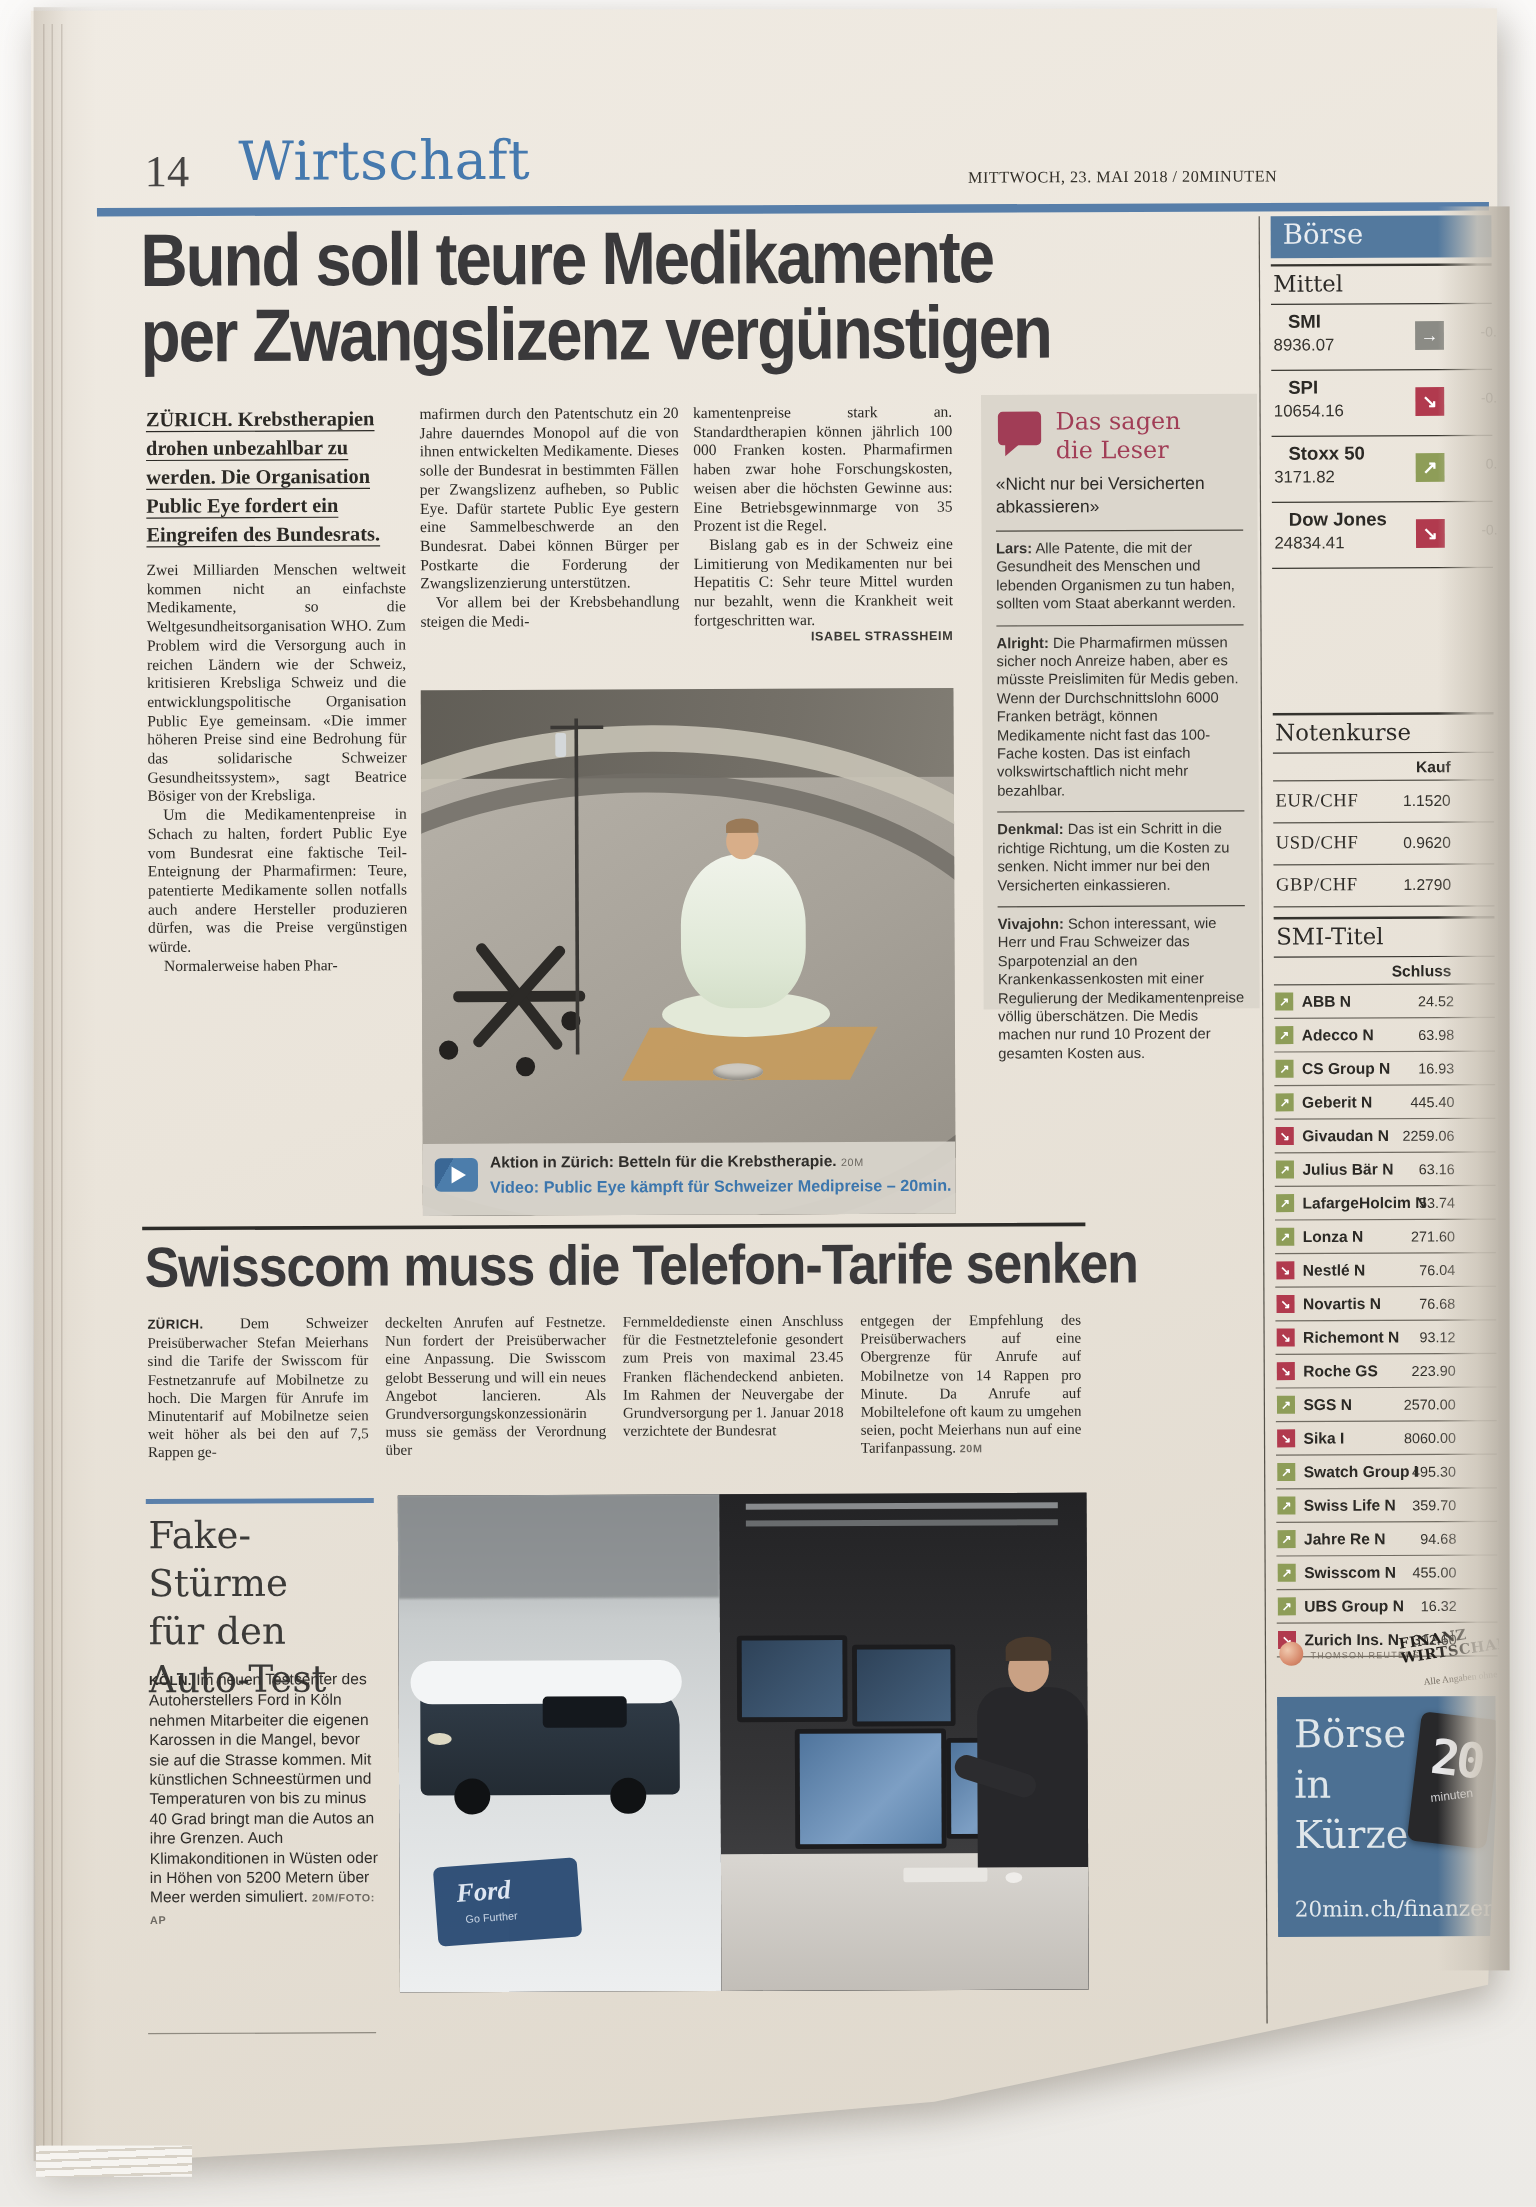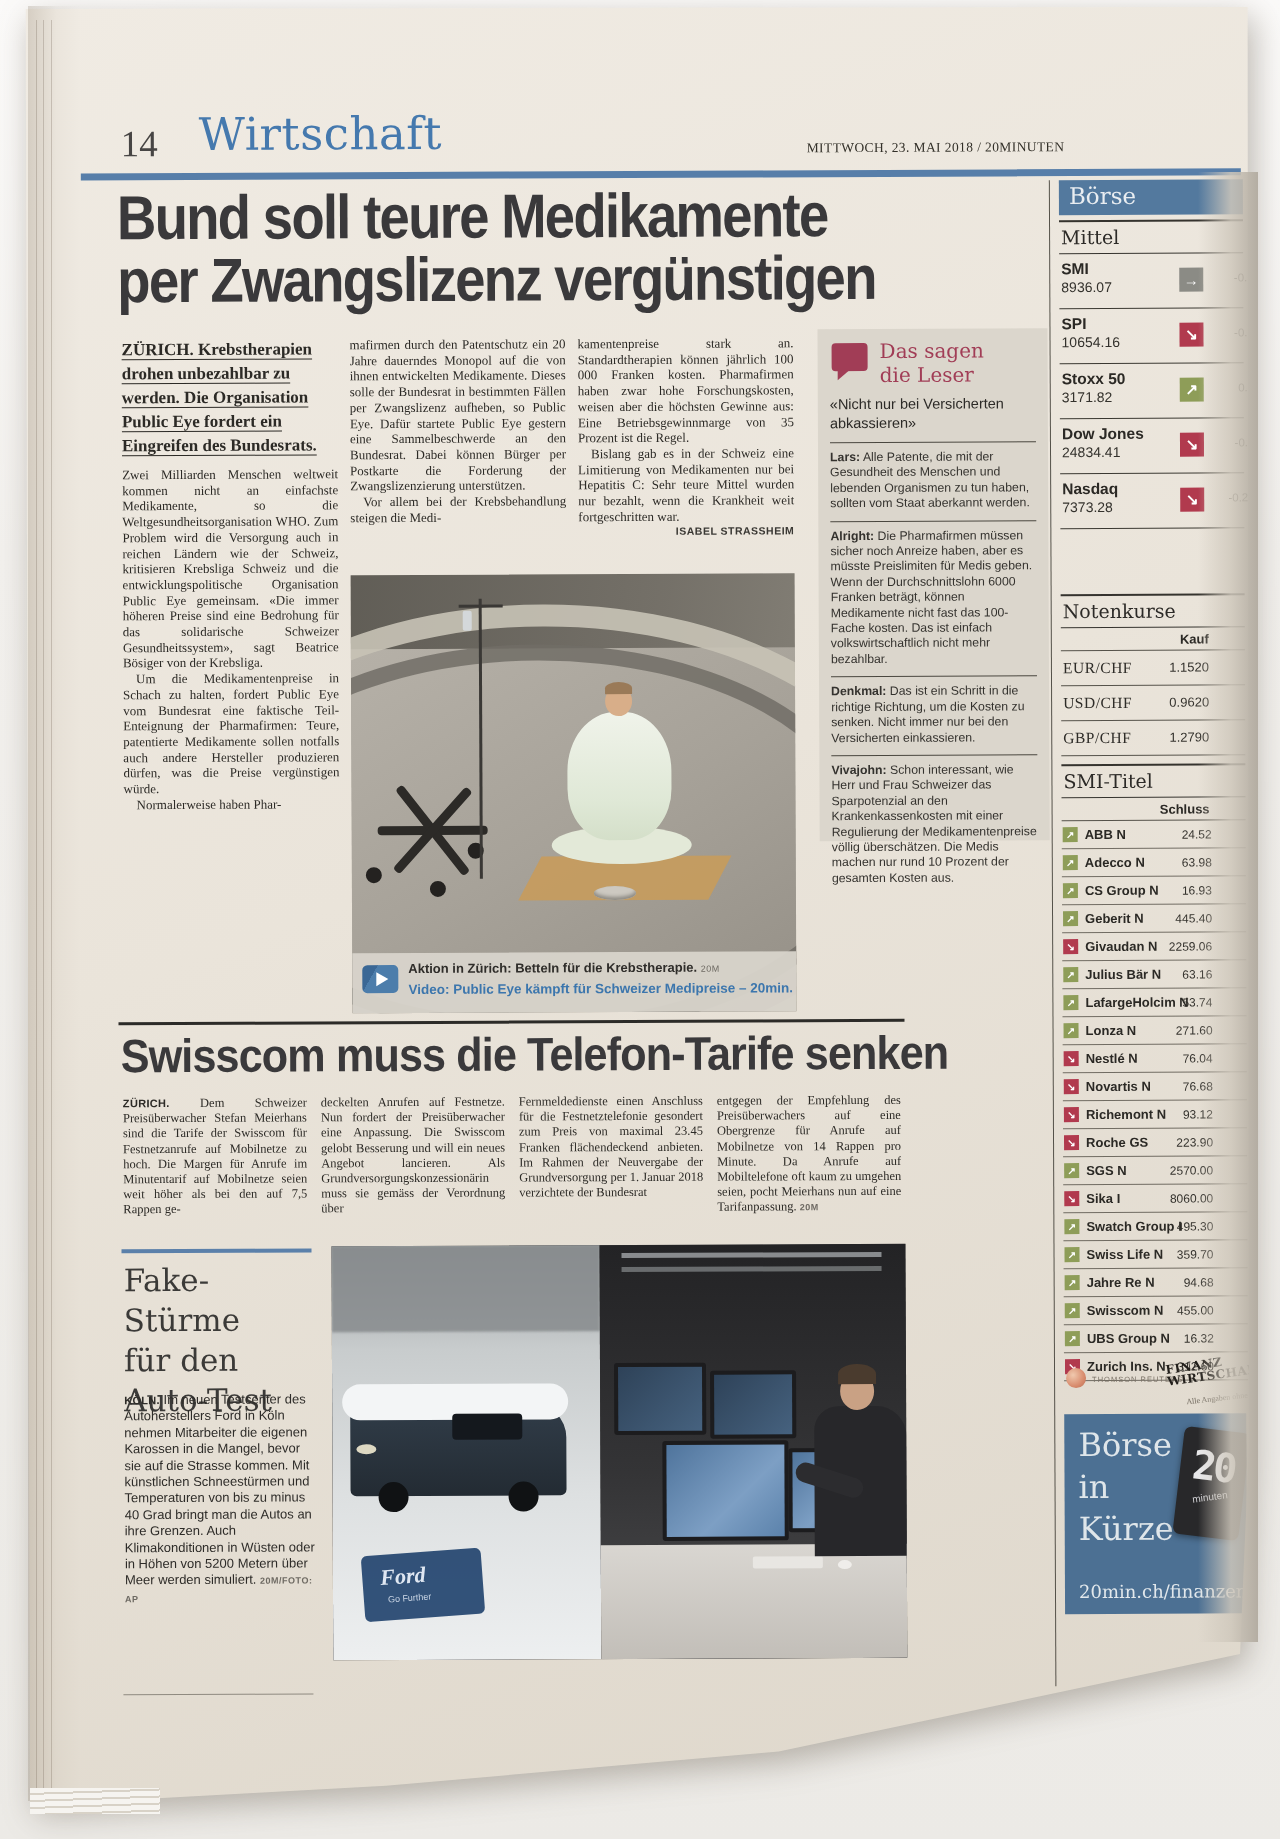--- a/index.html
+++ b/index.html
@@ -140,21 +140,21 @@
 
   
   .sb-divider{position:absolute;left:1052px;top:182px;width:1px;height:1506px;background:#55524a;}
   .sb{position:absolute;left:1062px;width:184px;font-family:"Liberation Sans",sans-serif;}
   .sb-header{top:182px;height:35px;background:#53799e;}
   .sb-header .t{font-family:"DejaVu Serif",serif;font-size:23px;color:#e9edf1;padding:3px 0 0 10px;}
   .sb-label{font-family:"DejaVu Serif",serif;font-size:19px;color:#2c2a27;
         border-top:2px solid #35332e;border-bottom:1.5px solid #35332e;padding:4px 0 5px 2px;}
   .sb-indizes{top:222px;}
   .idx-row{position:relative;height:54px;border-bottom:1.5px solid #3a3831;}
-  .idx-name{font-weight:bold;font-size:15.5px;color:#2b2925;padding:6px 0 1px 2px;}
+  .idx-name{font-weight:bold;font-size:15.5px;color:#2b2925;padding:6px 0 1px 2px;margin-left:12px;}
   .idx-val{font-size:14px;color:#34322d;padding-left:2px;}
   .trend{display:flex;align-items:center;justify-content:center;color:#fff;font-weight:bold;}
   .idx-ic{position:absolute;right:40px;top:14px;width:24px;height:24px;font-size:15px;}
   .dir-up{background:#8e9d58;} .dir-up::before{content:"\2197";}
   .dir-down{background:#b13a4e;} .dir-down::before{content:"\2198";}
   .dir-flat{background:#8b8b85;} .dir-flat::before{content:"\2192";}
   .idx-chg{position:absolute;right:-4px;top:18px;font-size:11.5px;color:#4c4942;}
   .sb-noten{top:596px;}
   .sb-colhead{font-weight:bold;font-size:13px;color:#2b2925;text-align:right;
         padding:4px 36px 3px 0;border-bottom:1px solid #55524a;}
@@ -367,26 +367,20 @@
             <div class="idx-val">3171.82</div>
             <span class="trend idx-ic dir-up"></span>
             <span class="idx-chg">0.</span>
           </div>
           <div class="idx-row">
             <div class="idx-name">Dow Jones</div>
             <div class="idx-val">24834.41</div>
             <span class="trend idx-ic dir-down"></span>
             <span class="idx-chg">-0.</span>
           </div>
-          <div class="idx-row">
-            <div class="idx-name">Nasdaq</div>
-            <div class="idx-val">7373.28</div>
-            <span class="trend idx-ic dir-down"></span>
-            <span class="idx-chg">-0.2</span>
-          </div>
         </div>
 
         <div class="sb sb-noten" style="position:absolute;">
           <div class="sb-label">Notenkurse</div>
           <div class="sb-colhead">Kauf</div>
           <div class="cur-row">
             <span class="cur-pair">EUR/CHF</span>
             <span class="cur-val">1.1520</span>
           </div>
           <div class="cur-row">

